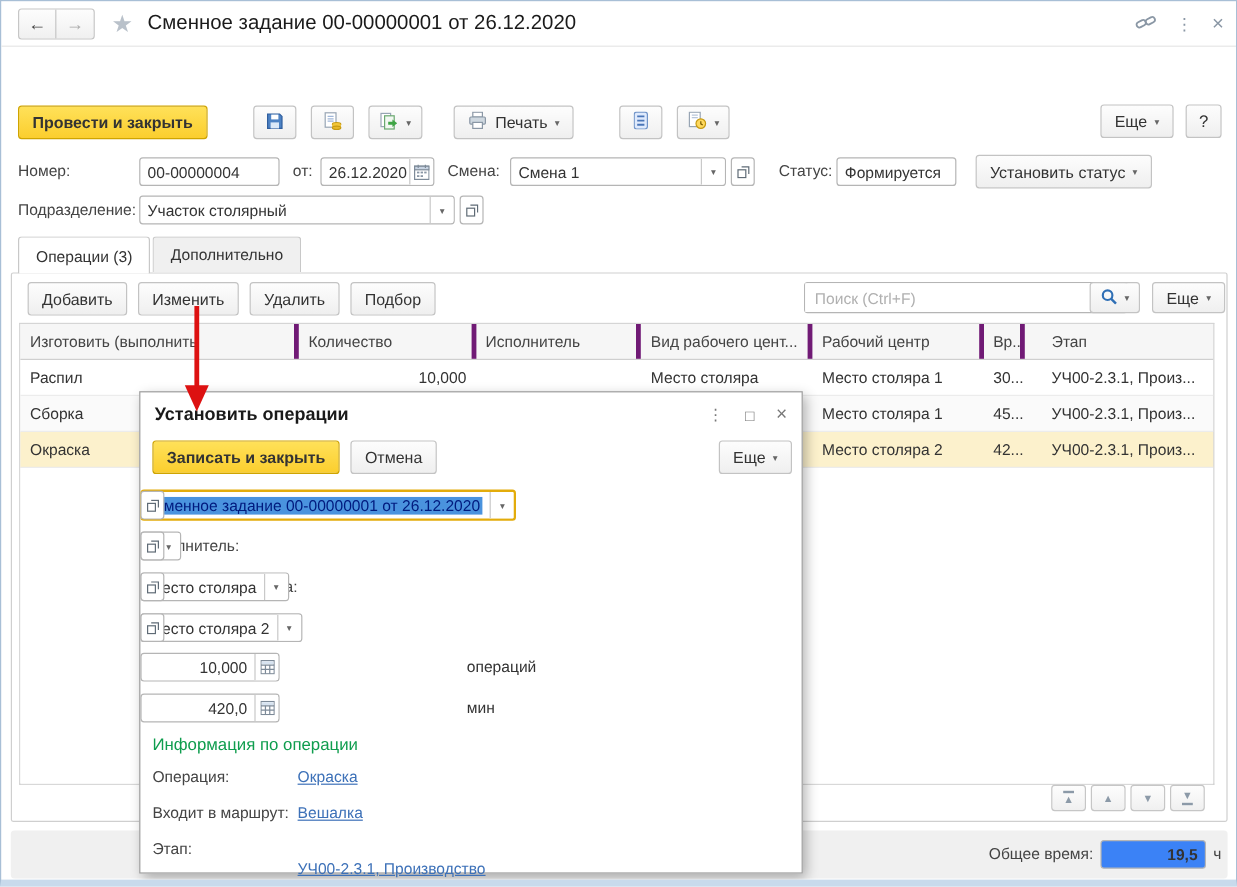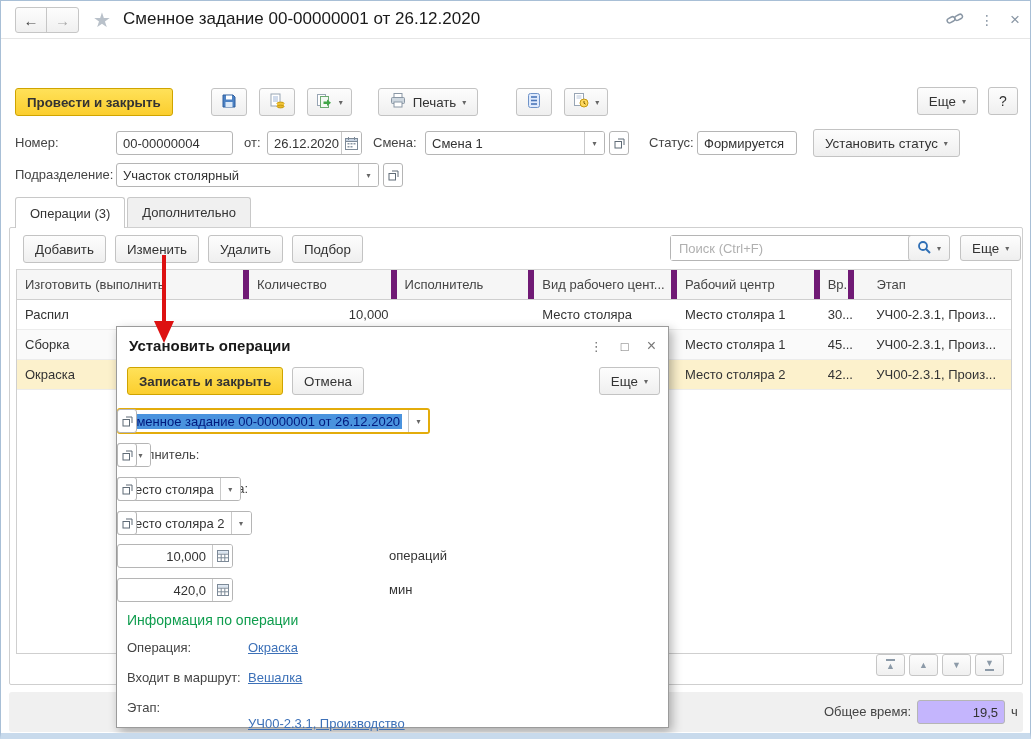--- a/index.html
+++ b/index.html
@@ -48,38 +48,38 @@
   .search-wrap { position:absolute; left:619px; top:7px; width:270px; height:26px; display:flex; border:1px solid #b5b5b5; border-radius:3px;margin-left:41px; }
   .search-wrap input { flex:1; border:none; outline:none; padding:0 8px; font-size:13px; font-family:inherit; color:#333; }
   .search-wrap input::placeholder { color:#b0b0b0; }
   .search-x { width:22px; display:flex; align-items:center; justify-content:center; color:#888; border-left:1px solid #d9d9d9; }
   .loupe-btn { position:absolute; left:898px; top:7px; width:42px; height:26px; }
   .tbar-more { position:absolute; left:950px; top:7px; height:26px; }
   
   .tbl { position:absolute; left:6px; top:41px; width:996px; border:1px solid #cfcfcf; border-top:1px solid #d5d5d5; }
   .trow { display:flex; height:30px; line-height:29px; }
   .thead { background:#f6f6f6; border-bottom:1px solid #cfcfcf; color:#444; }
-  .thead .tc { border-right:6px solid #701a75; }
+  .thead .tc { border-right:4px solid #701a75; }
   .thead .tc:last-child { border-right:none; }
   .tc { padding:0 8px; white-space:nowrap; overflow:hidden; }
   .c1{width:236px;} .c2{width:150px; } .c3{width:140px;} .c4{width:145px;} .c5{width:145px;} .c6{width:35px;} .c7{width:145px;margin-left:14px;}
   .tbody .trow { border-bottom:1px solid #ececec; background:#fff; }
   .tbody .trow.alt { background:#fafafa; }
   .tbody .trow.sel { background:#fcf1cc; }
   .num { text-align:right; }
   .tbl-space { height:263px; background:#fff; }
   .panel-foot { position:absolute; right:18px; bottom:8px; display:flex; gap:4px; }
   .mini { width:29px; height:22px; display:inline-flex; align-items:center; justify-content:center; background:linear-gradient(#fdfdfd,#f0f0f0); border:1px solid #c6c6c6; border-radius:3px; color:#8c9aa8; font-size:9px; }
   .mini .glyph { position:relative; line-height:1; }
   .mini.first .glyph { border-top:2px solid #8c9aa8; padding-top:1px; }
   .mini.last .glyph { border-bottom:2px solid #8c9aa8; padding-bottom:1px; }
   
   .strip { position:absolute; left:8px; top:691px; width:1014px; height:40px; background:#f0f0f0; border-radius:3px; }
   .strip .flabel { top:8px; }
-  .strip .field { top:8px; background:#c4b5fd; }
+  .strip .field { top:8px; background:#3b82f6;font-weight:bold; }
   
   .dialog { position:absolute; left:115px; top:325px; width:553px; height:402px; background:#fff; border:1px solid #9b9b9b; box-shadow:3px 4px 10px rgba(0,0,0,.3); z-index:10; }
   .dlg-title { position:absolute; left:12px; top:10px; font-size:15px; font-weight:bold; color:#1a1a1a; }
   .dlg-icons { position:absolute; right:12px; top:10px; display:flex; gap:18px; color:#777; align-items:center; }
   .dlg-btns { position:absolute; left:10px; top:40px; width:533px; display:flex; gap:9px; }
   .dlg-more { position:absolute; right:0; }
   .focusfield { border:2px solid #e3ac0b !important; }
   .seltext { background:#4a93de; color:#001a7e; padding:0 2px; }
   .numfield { width:116px !important; }
   .numfield .val { text-align:right; }

